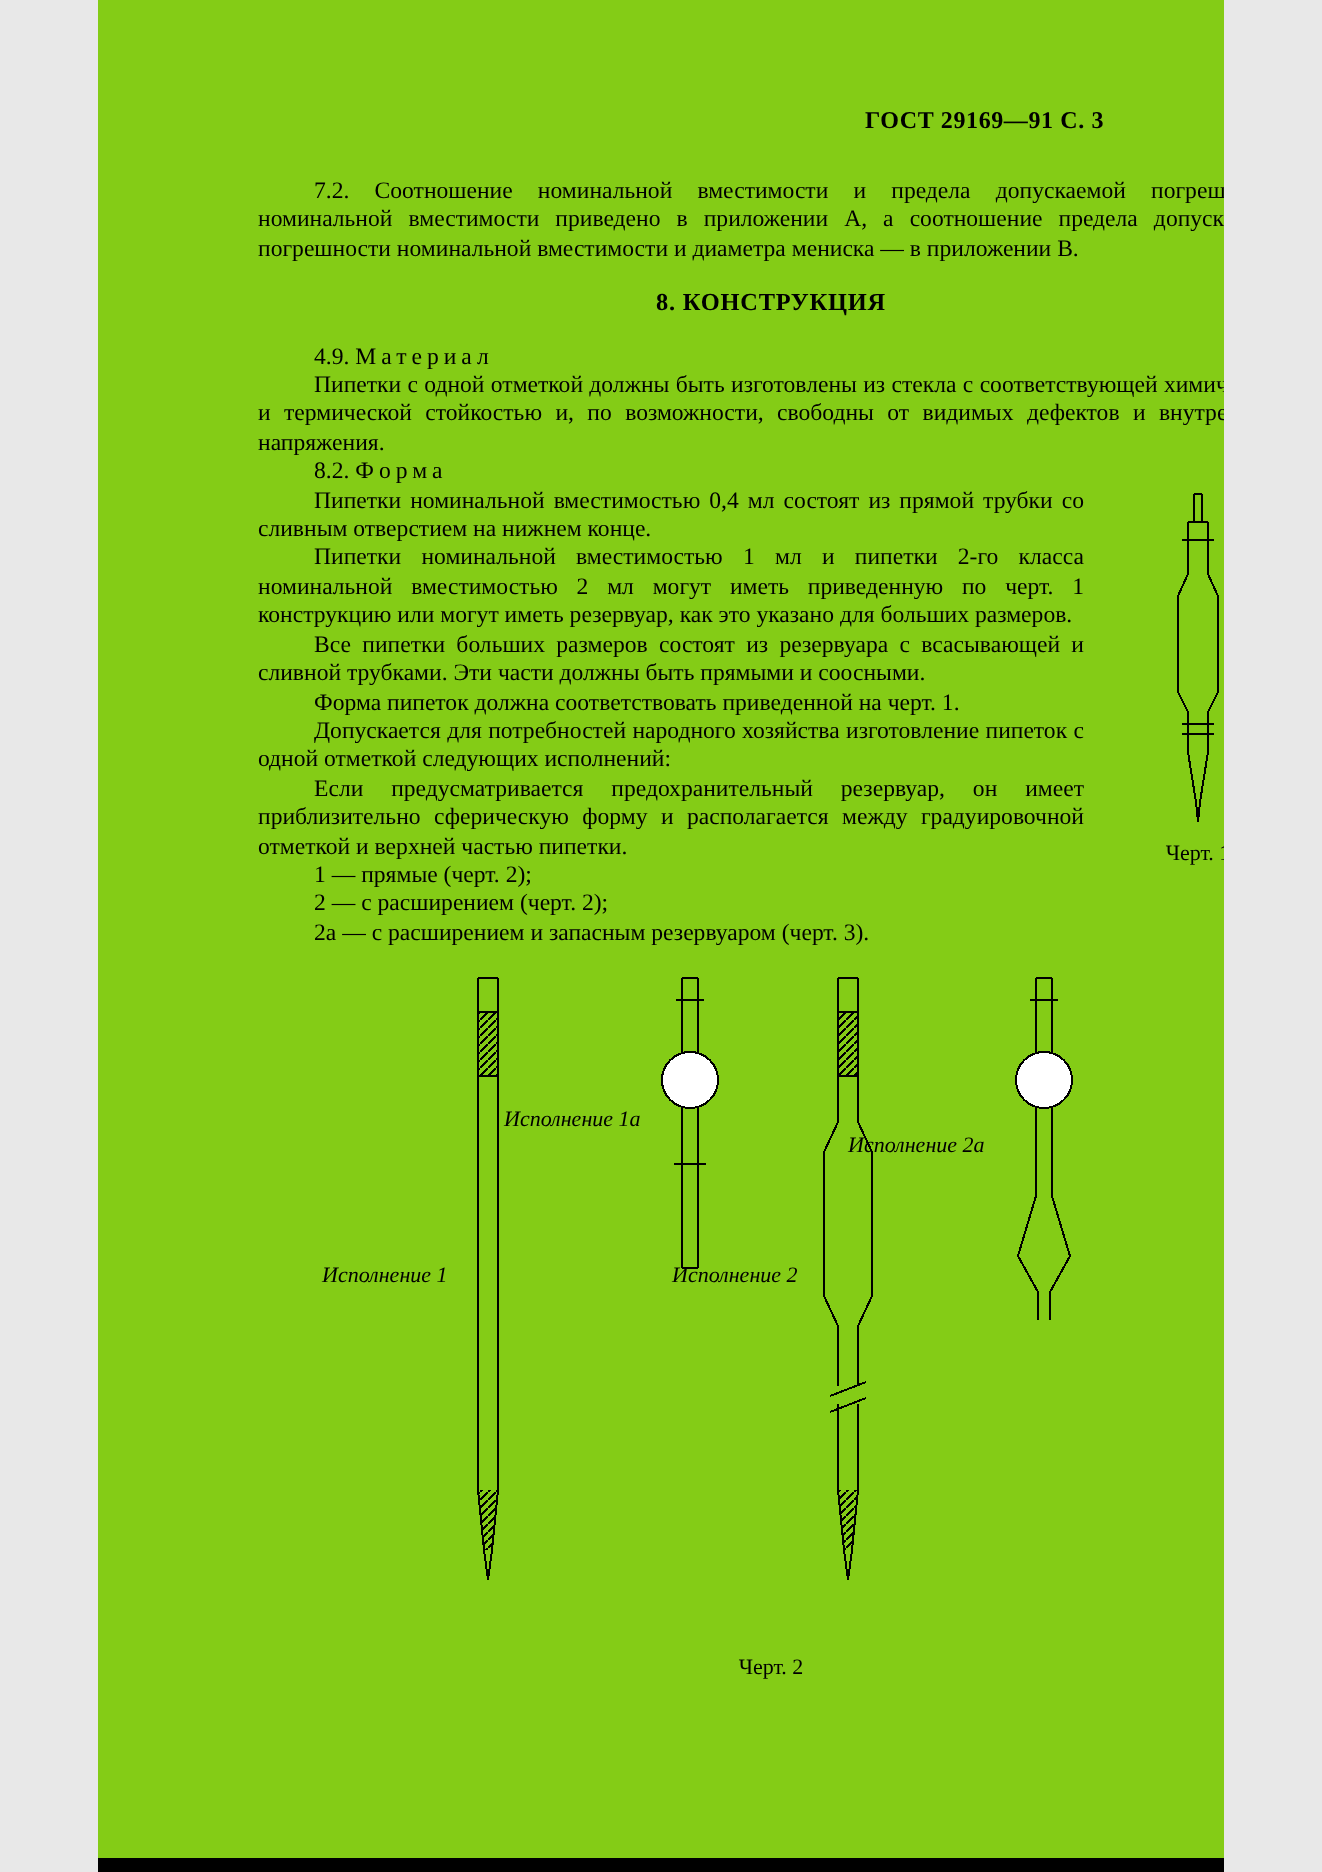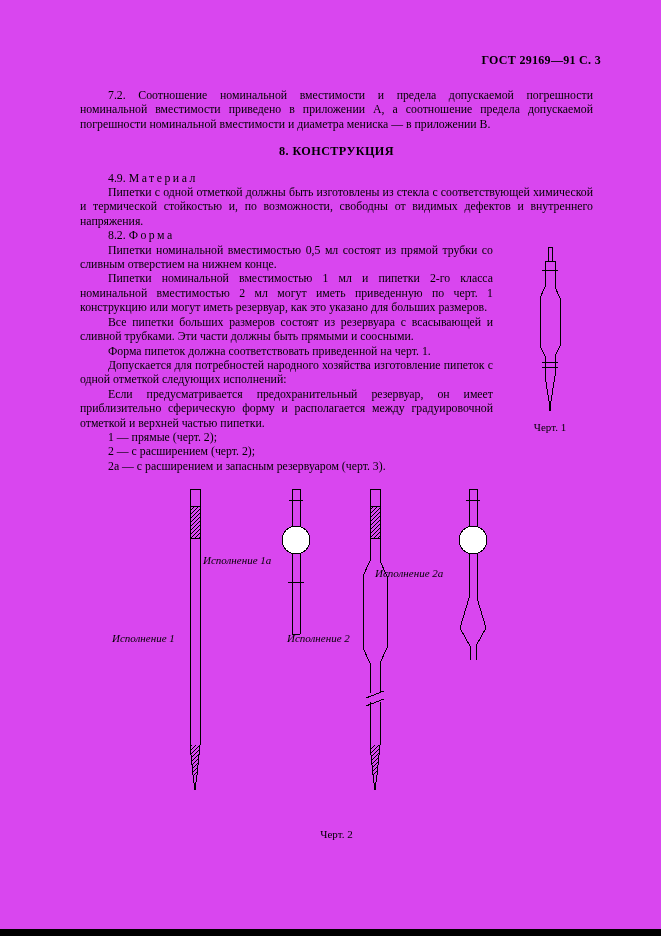--- a/index.html
+++ b/index.html
@@ -1,18 +1,18 @@
 <!DOCTYPE html>
 <html><head>
 <meta charset="utf-8">
 <style>
   html,body{margin:0;padding:0;}
   body{background:#e8e8e8;}
   .page{
-    width:661px;height:936px;background:#d946ef;position:relative;overflow:hidden;
+    width:563px;height:936px;background:#84cc16;position:relative;overflow:hidden;
     font-family:"Liberation Serif","DejaVu Serif",serif;color:#000;
     margin:0 auto;
     text-decoration:underline;
   }
   .doc-ref{position:absolute;top:53px;right:60px;font-weight:bold;font-size:12px;letter-spacing:0.3px;}
   .content{position:absolute;top:88px;left:80px;width:513px;font-size:11.8px;line-height:14.4px;text-align:justify;}
   .para{text-indent:28px;margin:0;}
   .sec-title{font-size:12.2px;font-weight:bold;text-align:center;margin:13px 0 12px 0;letter-spacing:0.4px;}
   .subhead{text-indent:28px;margin:0;}
   .spaced{letter-spacing:2.5px;}
@@ -61,21 +61,21 @@
           <path d="M15 101 L20 111 M35 101 L30 111"></path>
           <path d="M20 111 V131 M30 111 V131"></path>
           <path d="M17 117 H33 M17 122 H33"></path>
           <path d="M20 131 L24 156 M30 131 L26 156"></path>
           <path d="M24 156 L25 166 M26 156 L25 166"></path>
         </g>
       </svg>
       <div class="fig1-cap">Черт. 1</div>
     </div>
 
-    <p class="para">Пипетки номинальной вместимостью 0,5 мл состоят из прямой трубки со сливным отверстием на нижнем конце.</p>
+    <p class="para">Пипетки номинальной вместимостью 0,4 мл состоят из прямой трубки со сливным отверстием на нижнем конце.</p>
     <p class="para">Пипетки номинальной вместимостью 1 мл и пипетки 2-го класса номинальной вместимостью 2 мл могут иметь приведенную по черт. 1 конструкцию или могут иметь резервуар, как это указано для больших размеров.</p>
     <p class="para">Все пипетки больших размеров состоят из резервуара с всасывающей и сливной трубками. Эти части должны быть прямыми и соосными.</p>
     <p class="para">Форма пипеток должна соответствовать приведенной на черт. 1.</p>
     <p class="para">Допускается для потребностей народного хозяйства изготовление пипеток с одной отметкой следующих исполнений:</p>
     <p class="para">Если предусматривается предохранительный резервуар, он имеет приблизительно сферическую форму и располагается между градуировочной отметкой и верхней частью пипетки.</p>
 
     <div class="list">
       <p>1 — прямые (черт. 2);</p>
       <p>2 — с расширением (черт. 2);</p>
       <p>2а — с расширением и запасным резервуаром (черт. 3).</p>

